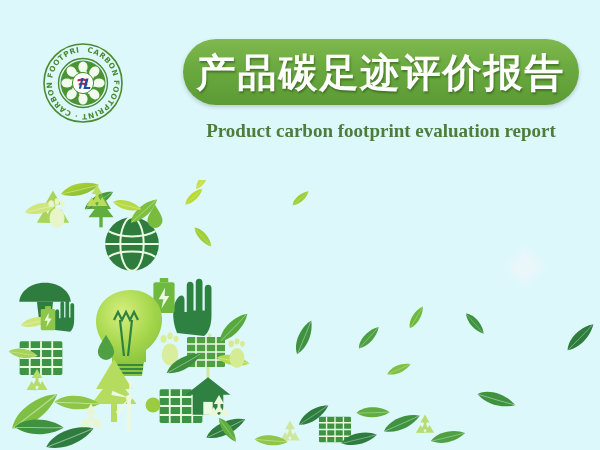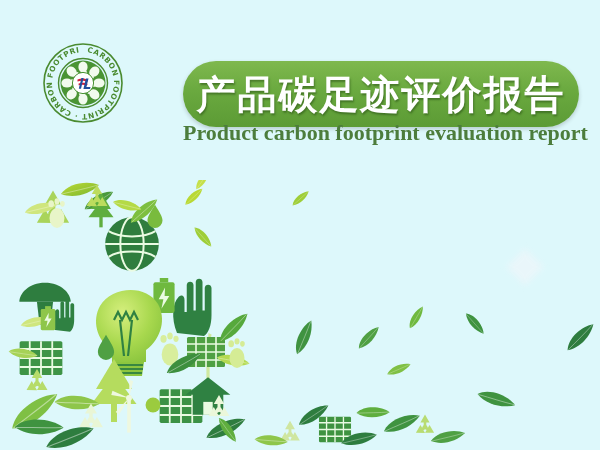--- a/index.html
+++ b/index.html
@@ -49,21 +49,21 @@
     top: 42px;
     width: 82px;
     height: 82px;
   }
   .logo svg { display: block; }
 
   
   .title-pill {
     position: absolute;
     left: 183px;
-    top: 61px;
+    top: 39px;
     width: 396px;
     height: 66px;
     border-radius: 33px;
     background: linear-gradient(180deg, #7fb84e 0%, #6aa93f 45%, #5c9b35 100%);
     box-shadow: 0 2px 4px rgba(0,0,0,0.18);
     display: flex;
     align-items: center;
     justify-content: center;
     box-sizing: border-box;
   }
@@ -78,21 +78,21 @@
     white-space: nowrap;
   }
 
   .subtitle {
     position: absolute;
     left: 183px;
     top: 120px;
     width: 396px;
     text-align: center;
     font-family: "Liberation Serif", "DejaVu Serif", serif;
-    font-size: 22px;
+    font-size: 19px;
     font-weight: bold;
     color: #4c7d3c;
     white-space: nowrap;
   }
 
   
   .artwork {
     position: absolute;
     left: 0;
     top: 180px;

